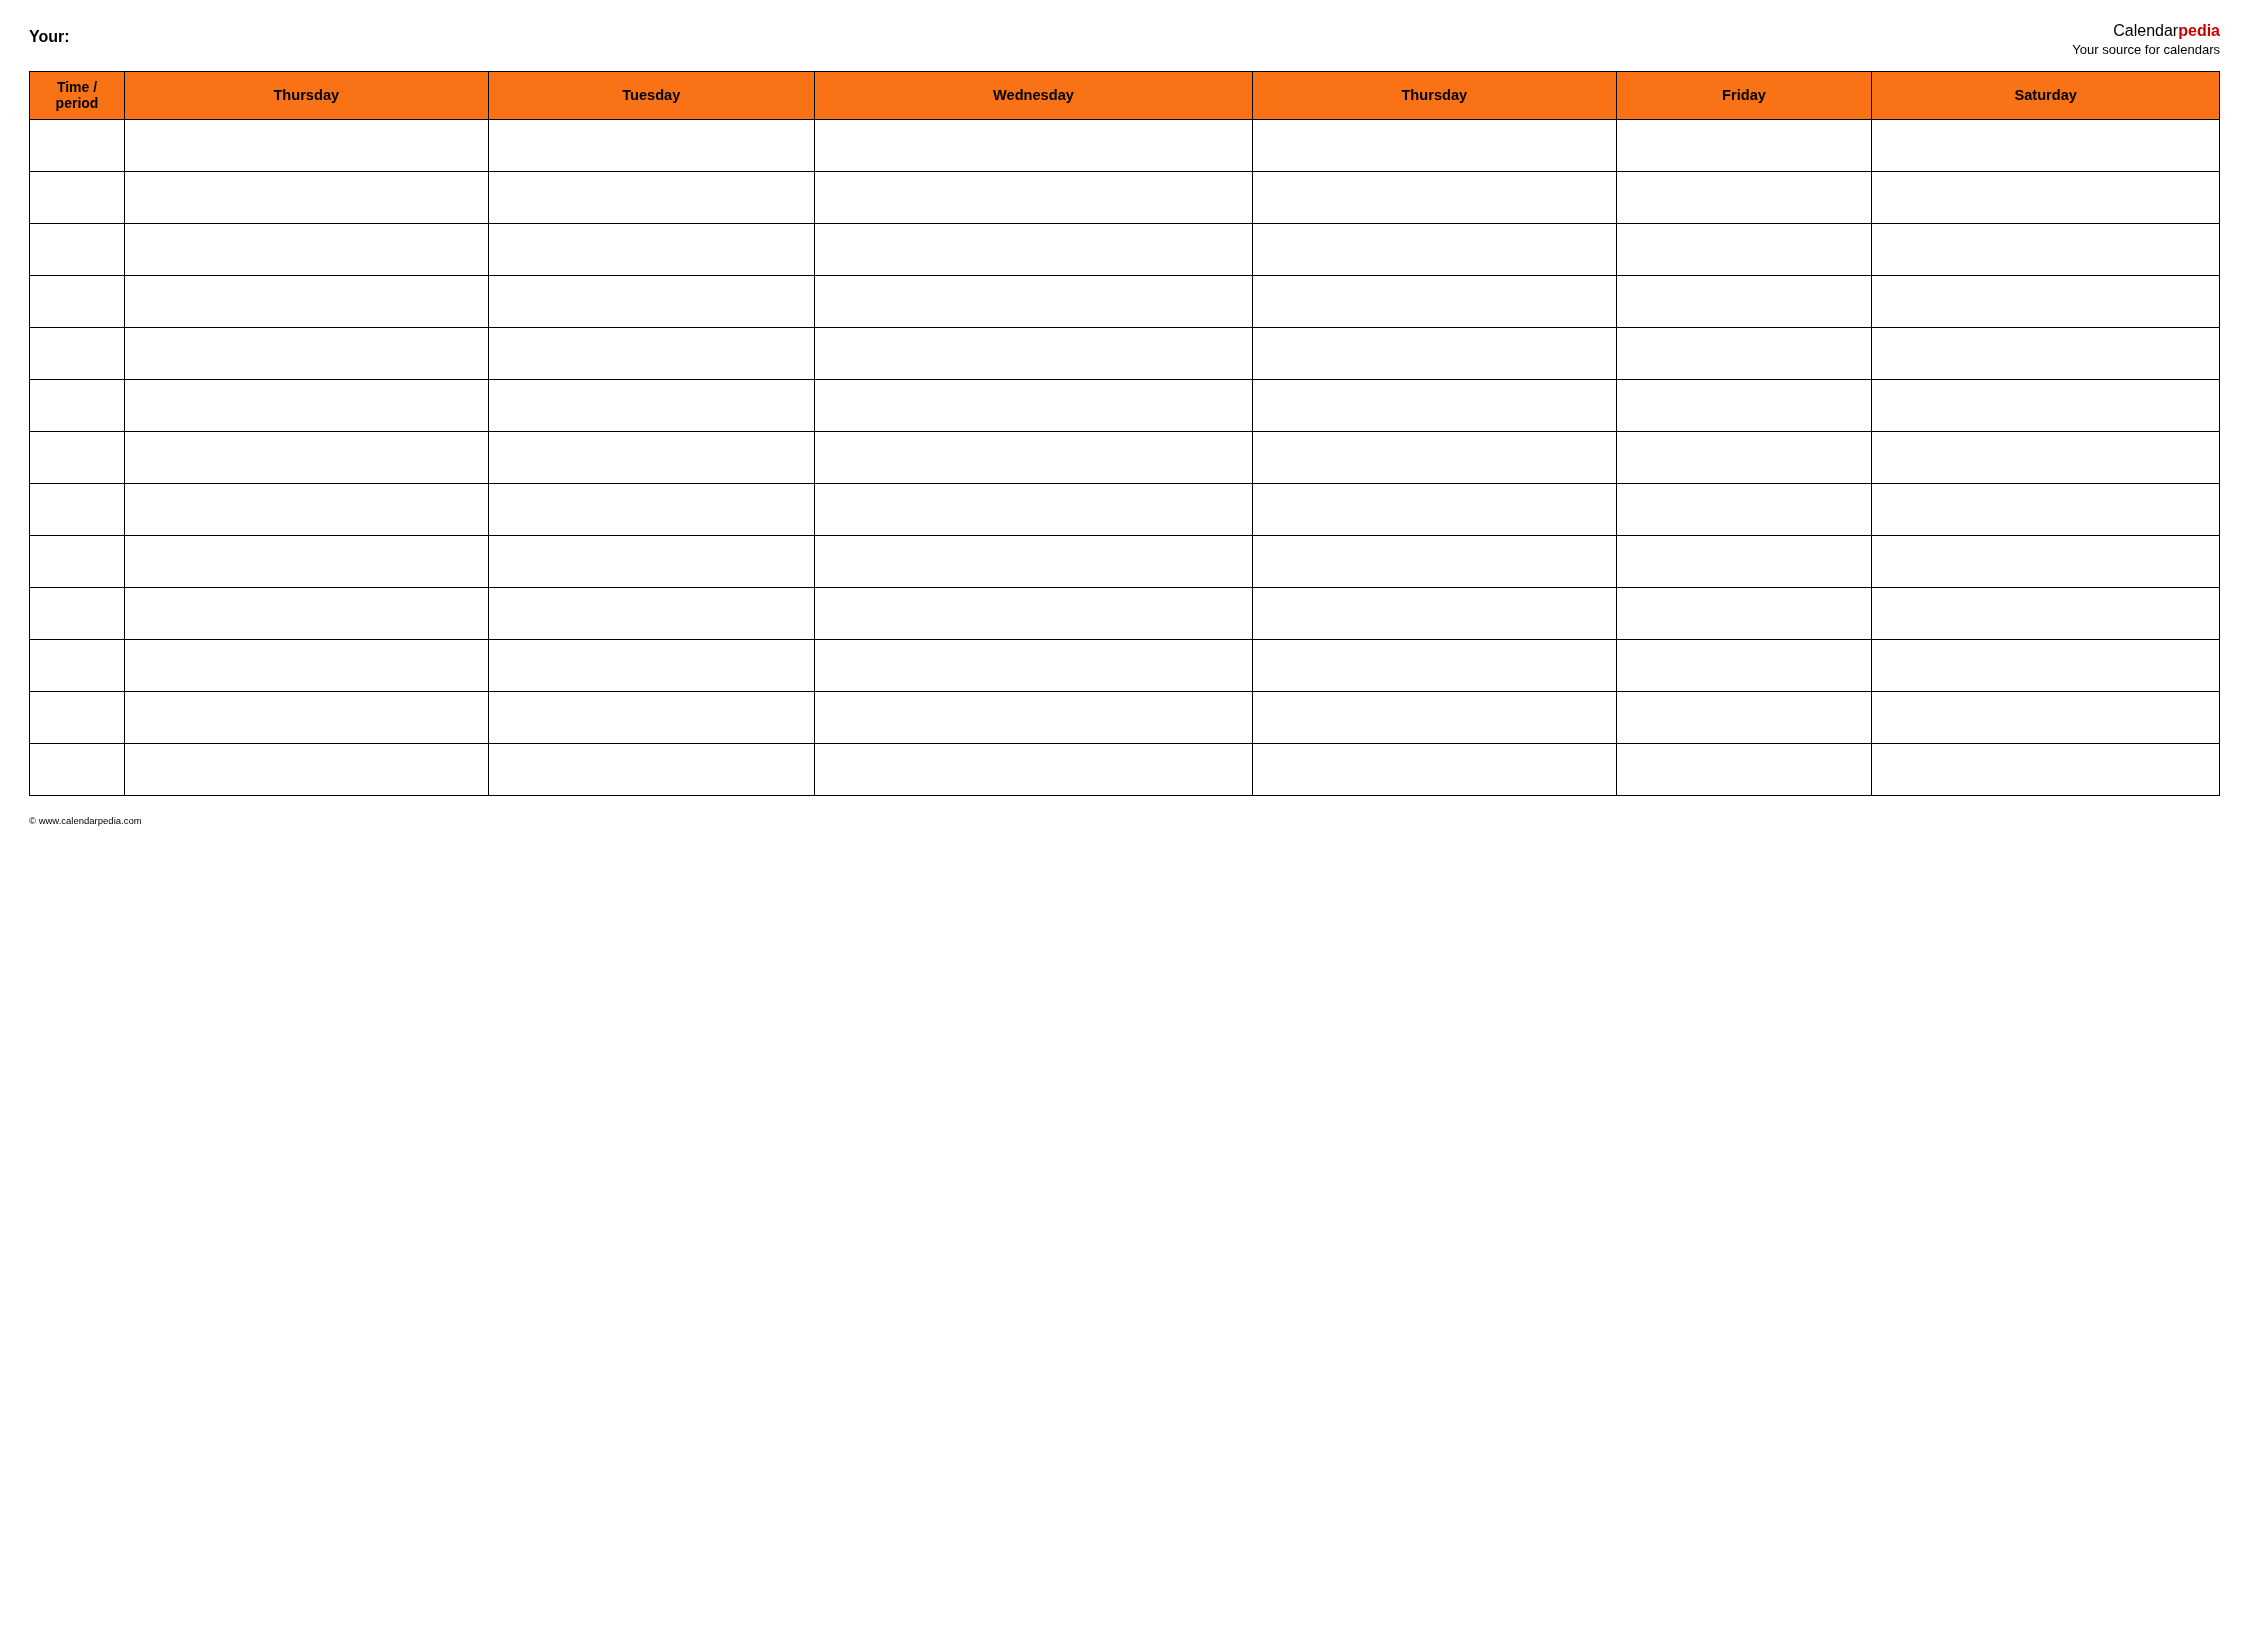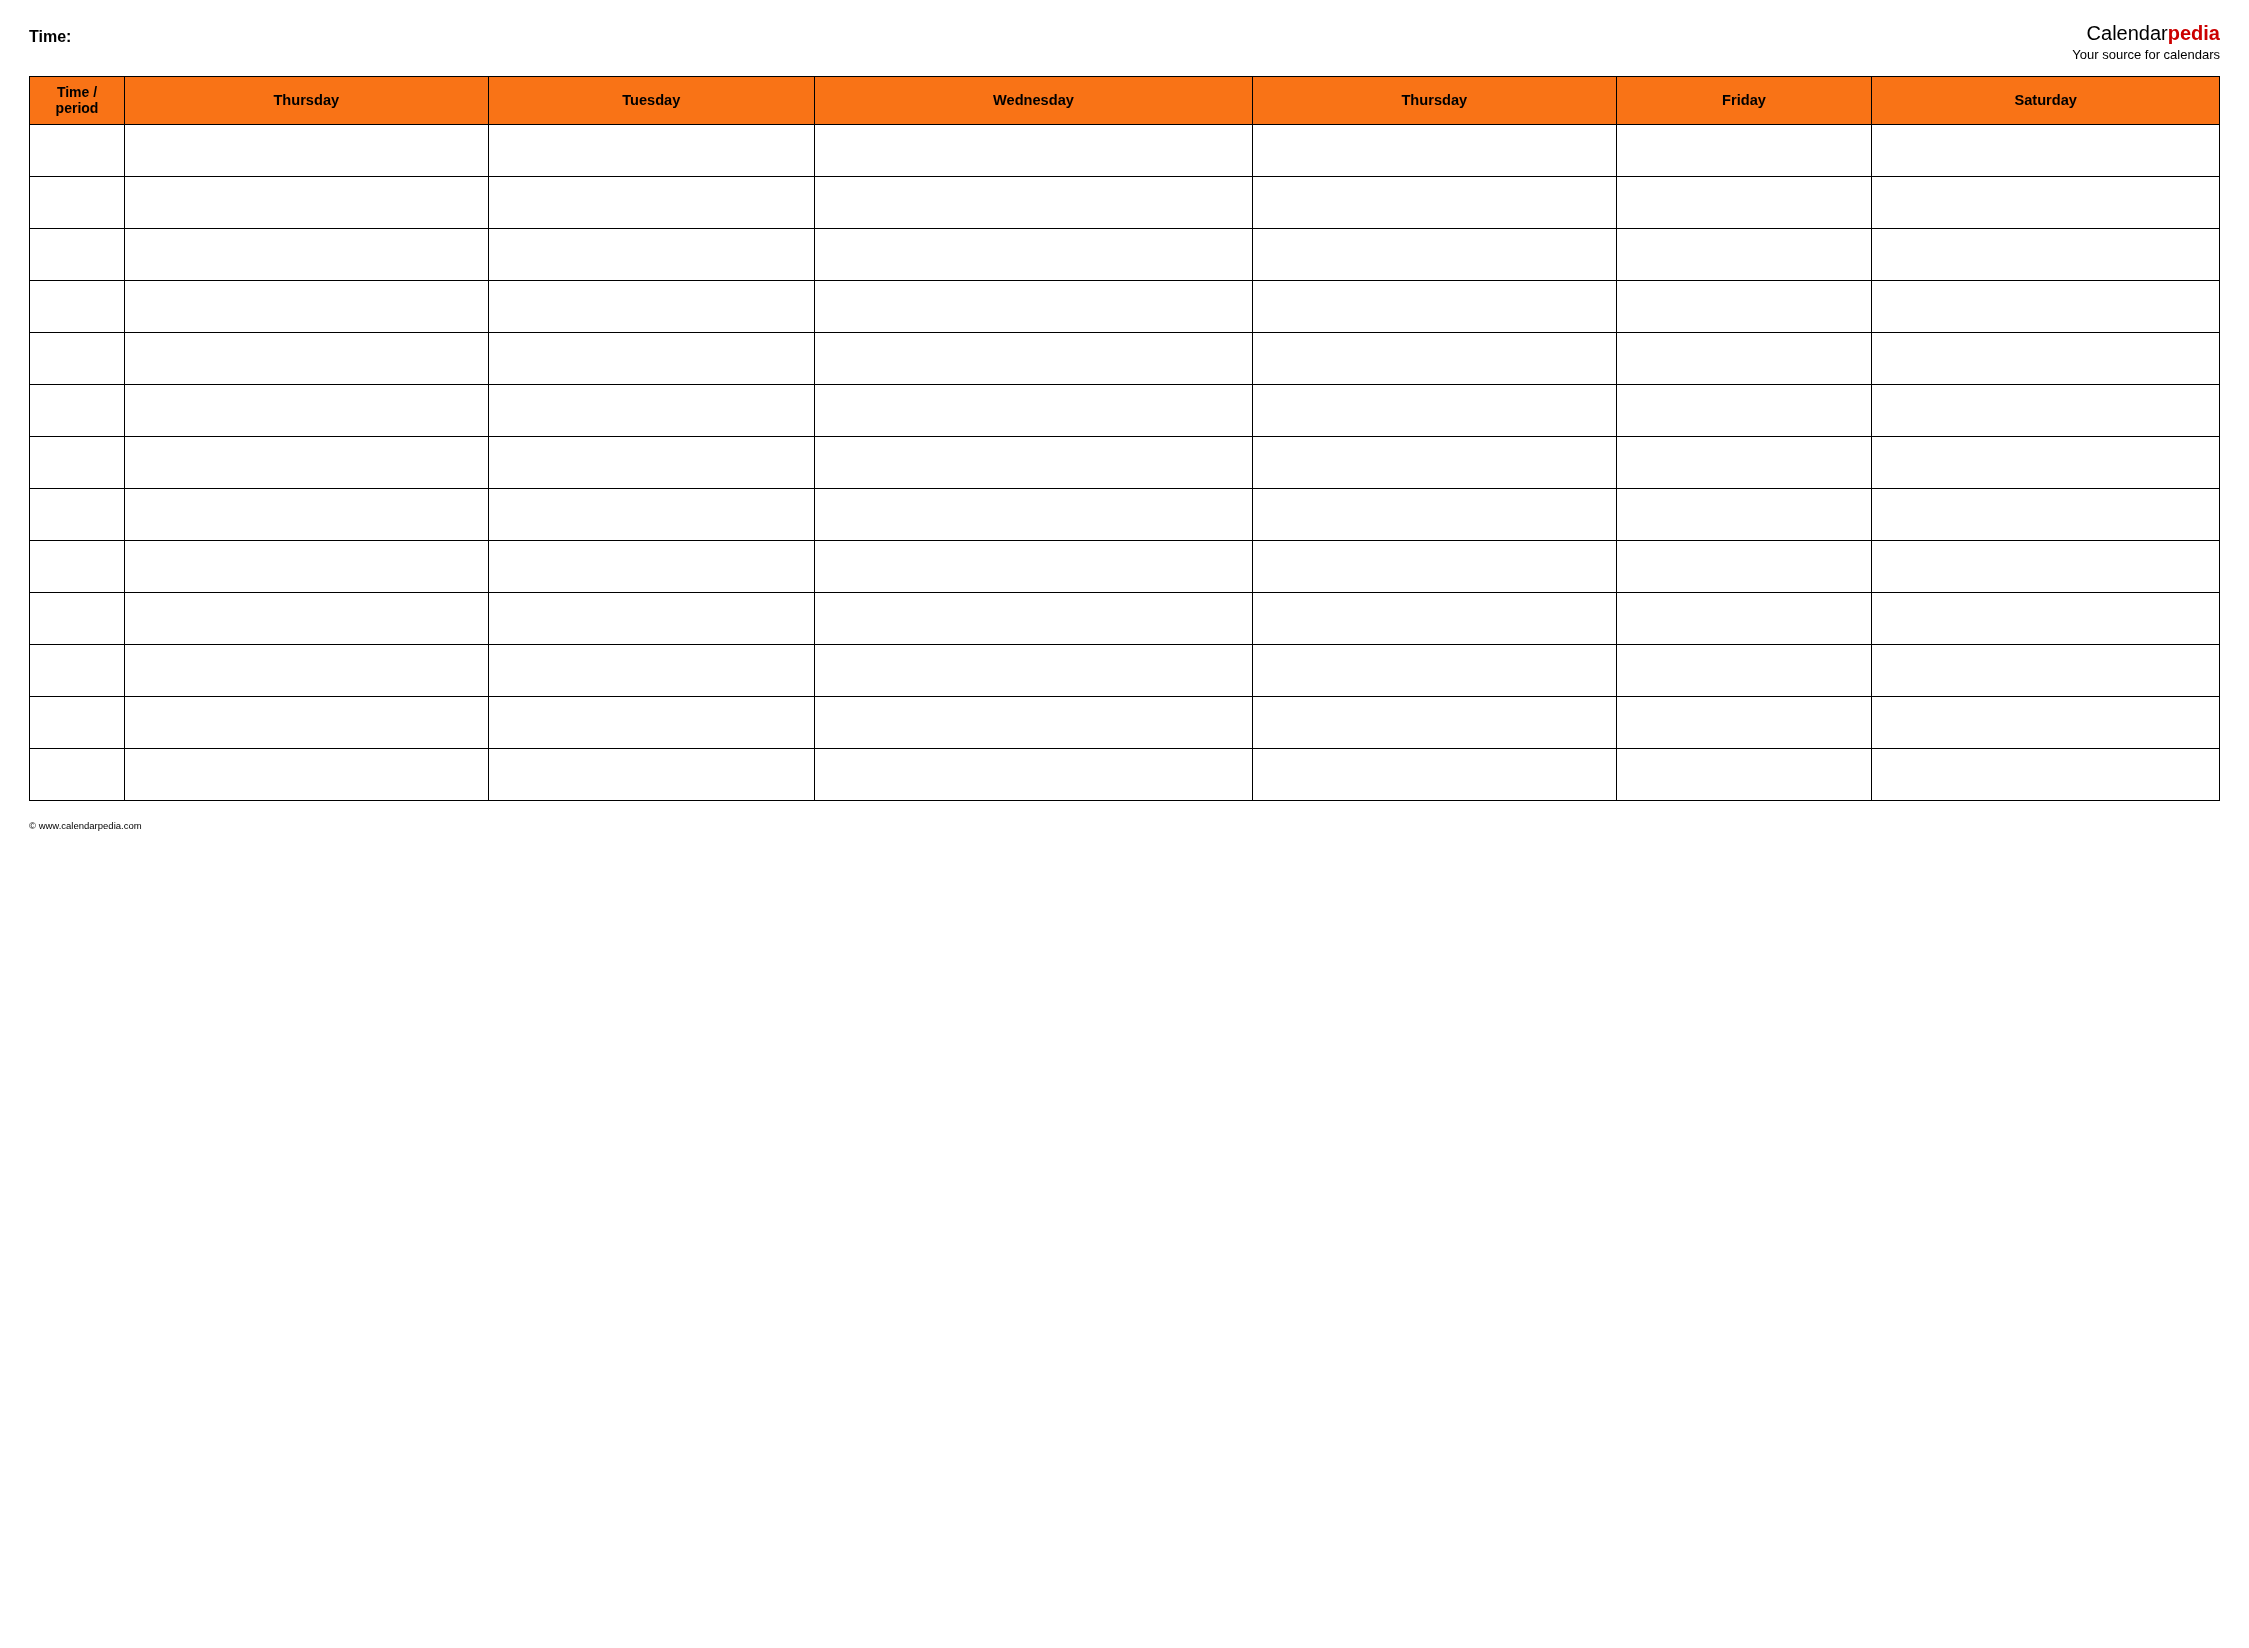--- a/index.html
+++ b/index.html
@@ -38,21 +38,21 @@
       color: #000;
       margin-top: 5.8px;
     }
 
     .logo-section {
       text-align: right;
       flex-shrink: 0;
     }
 
     .logo-text {
-      font-size: 20px;
+      font-size: 16px;
       color: #000;
       font-weight: normal;
     }
 
     .logo-text .calendar {
       color: #000;
     }
 
     .logo-text .pedia {
       color: #cc0000;
@@ -105,21 +105,21 @@
       margin-top: 19px;
       font-size: 9.5px;
       color: #000;
     }
   </style>
 </head>
 <body>
 
 <div class="header">
   <div class="title-section">
-    <div class="name-label">Time:</div>
+    <div class="name-label">Your:</div>
   </div>
   <div class="logo-section">
     <div class="logo-text">
       <span class="calendar">Calendar</span><span class="pedia">pedia</span>
     </div>
     <span class="logo-tagline">Your source for calendars</span>
   </div>
 </div>
 
 <table class="schedule-table">

